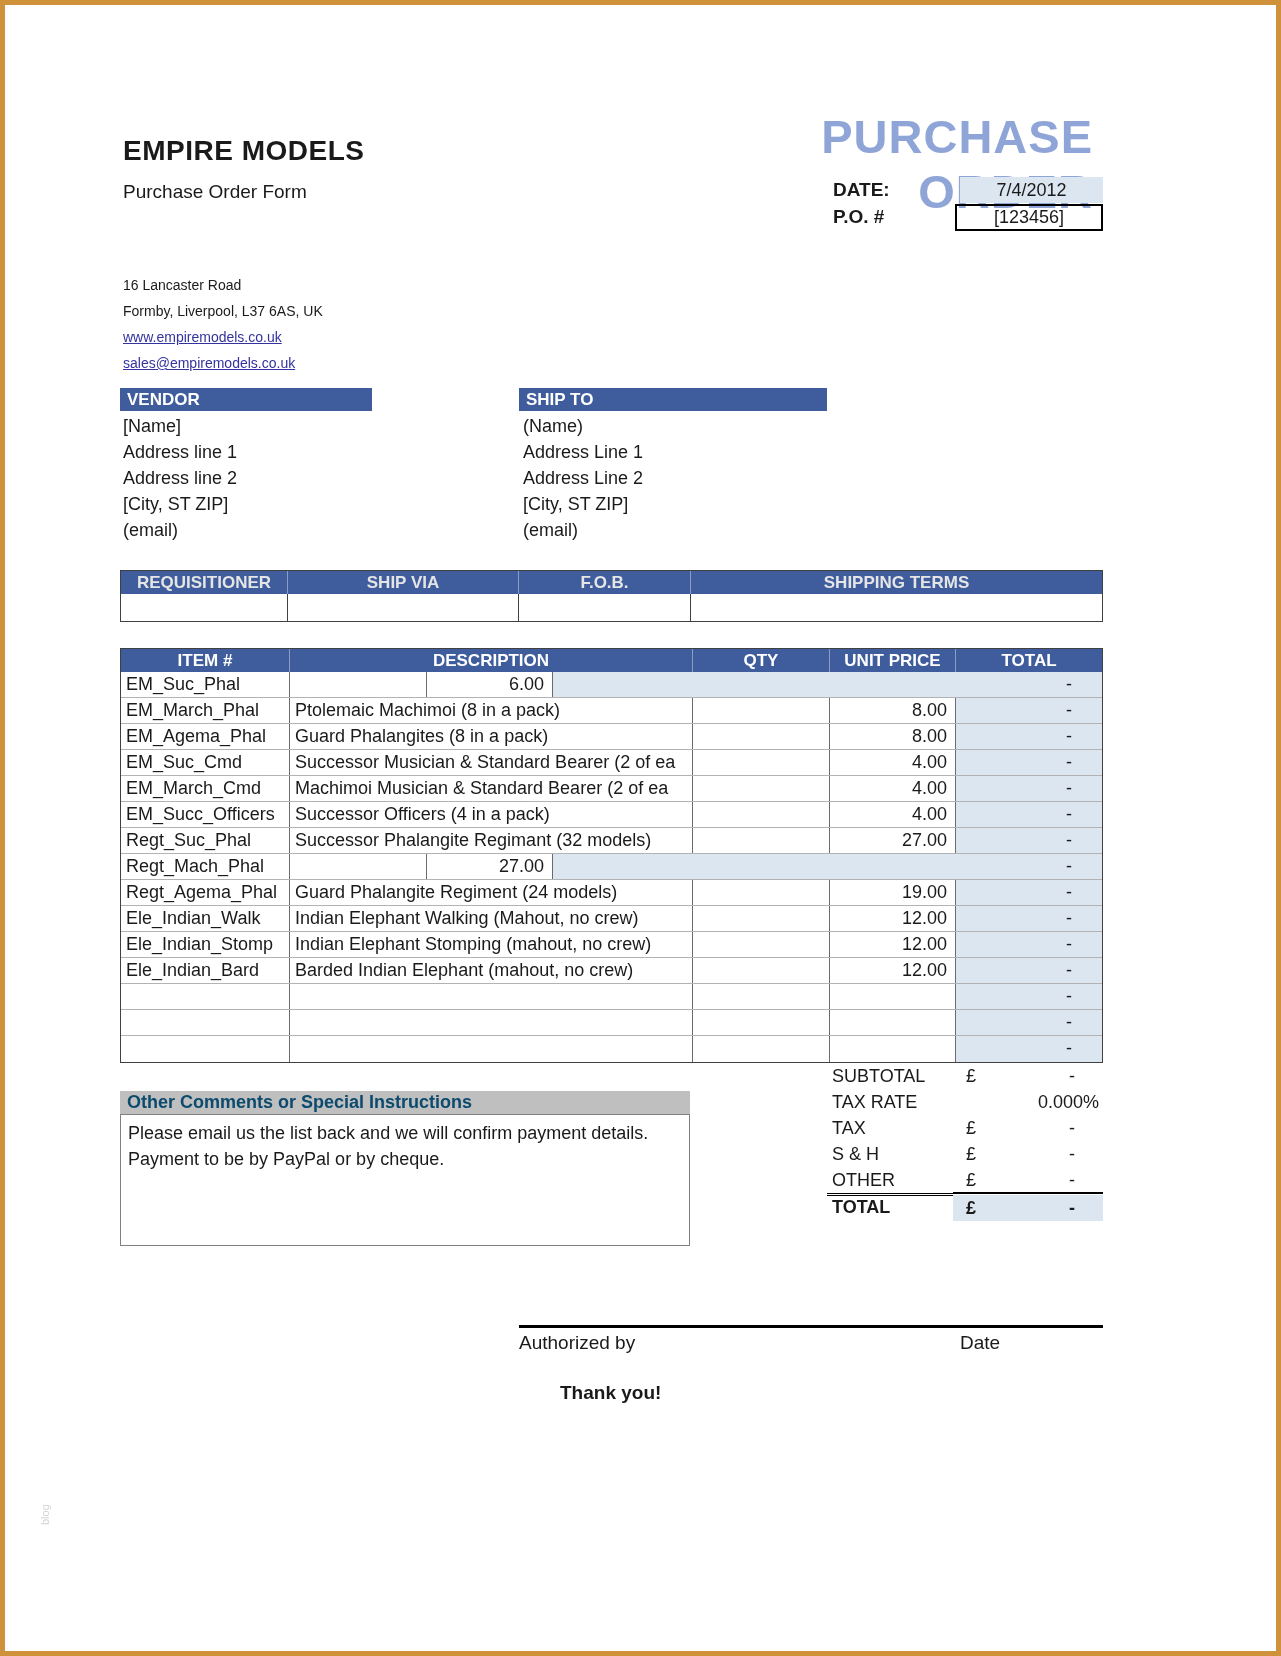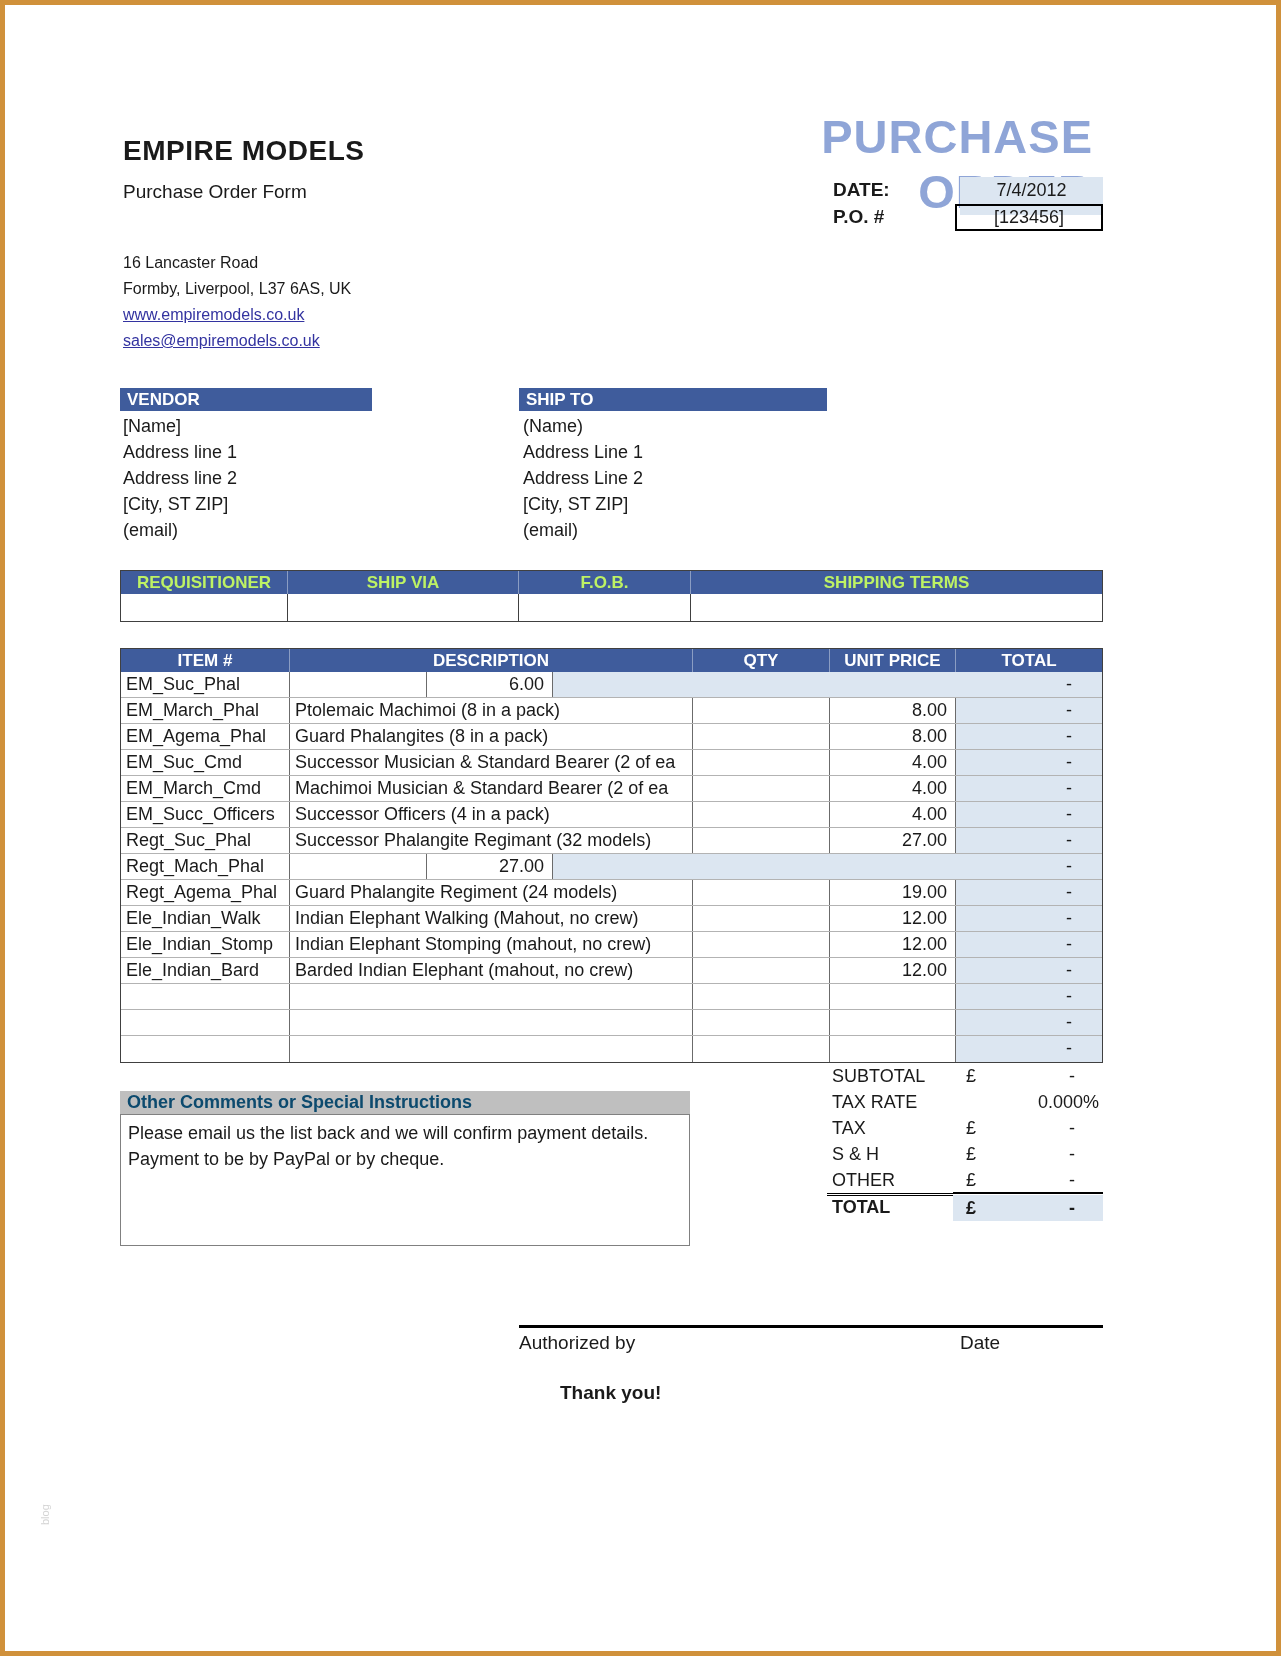--- a/index.html
+++ b/index.html
@@ -11,42 +11,42 @@
     background:#ffffff; border:5px solid #d0913b; overflow:hidden;
   }
   .abs { position:absolute; }
 
   
   .company-name { left:118px; top:130px; font-size:28px; font-weight:bold; letter-spacing:.5px; }
   .form-subtitle { left:118px; top:176px; font-size:19px; }
   .doc-title { right:183px; top:104px; width:460px; text-align:right;
                font-size:47px; font-weight:bold; color:#8fa5d7; letter-spacing:1px; }
   .date-label { left:828px; top:174px; font-size:19px; font-weight:bold; }
-  .date-value { left:955px; top:172px; width:143px; height:38px; background:#dce6f1;
+  .date-value { left:955px; top:172px; width:143px; height:26px; background:#dce6f1;
                 text-align:center; font-size:18px; line-height:26px; }
   .po-label { left:828px; top:201px; font-size:19px; font-weight:bold; }
   .po-value { left:950px; top:199px; width:148px; height:27px; border:2px solid #000;
               text-align:center; font-size:18px; line-height:23px; }
 
   
-  .addr { left:118px; top:245px; font-size:16px; line-height:26px; }
+  .addr { left:118px; top:267px; font-size:14px; line-height:26px; }
   .addr a { color:#3333a0; text-decoration:underline; cursor:pointer; }
 
   
   .bar { background:#3f5c9c; color:#fff; font-weight:bold; font-size:17px;
          padding:2px 7px; height:23px; line-height:19px; }
   .vendor-bar { left:115px; top:383px; width:252px; }
   .shipto-bar { left:514px; top:383px; width:308px; }
   .block-lines { font-size:18px; line-height:26px; }
   .vendor-lines { left:118px; top:408px; }
   .shipto-lines { left:518px; top:408px; }
 
   
   .ship-table { left:115px; top:565px; width:983px; border:1px solid #404040; }
-  .ship-head { display:flex; background:#3f5c9c; color:#bef264; font-weight:bold; font-size:17px; height:23px; }
+  .ship-head { display:flex; background:#3f5c9c; color:#e5e5e5; font-weight:bold; font-size:17px; height:23px; }
   .ship-head > div { line-height:23px; text-align:center; border-right:1px solid rgba(255,255,255,.4); }
   .ship-head > div:last-child { border-right:none; }
   .ship-body { display:flex; height:27px; background:#fff; }
   .ship-body > div { border-right:1px solid #404040; height:100%; }
   .ship-body > div:last-child { border-right:none; }
   .c-req { width:167px; } .c-via { width:231px; } .c-fob { width:172px; } .c-terms { flex:1; }
 
   
   .items-table { left:115px; top:643px; width:983px; border:1px solid #404040; background:#fff; }
   .it-head { display:flex; background:#3f5c9c; color:#fff; font-weight:bold; font-size:17px; height:23px; }

